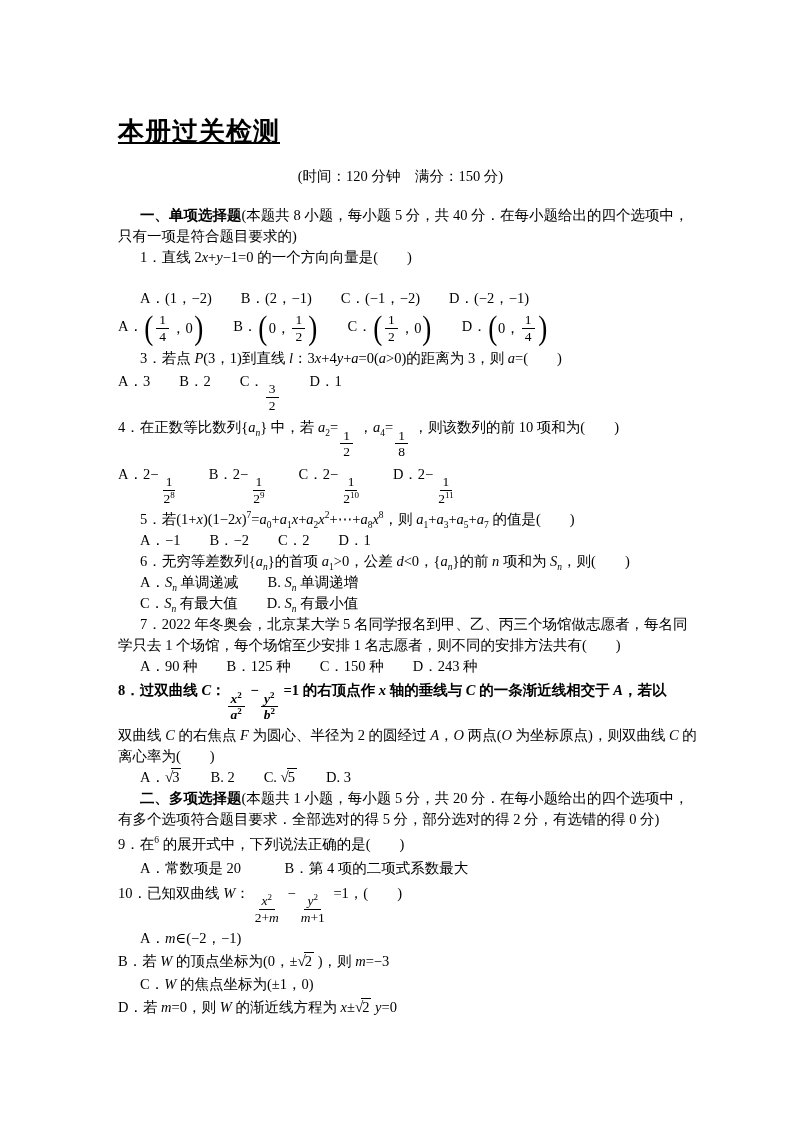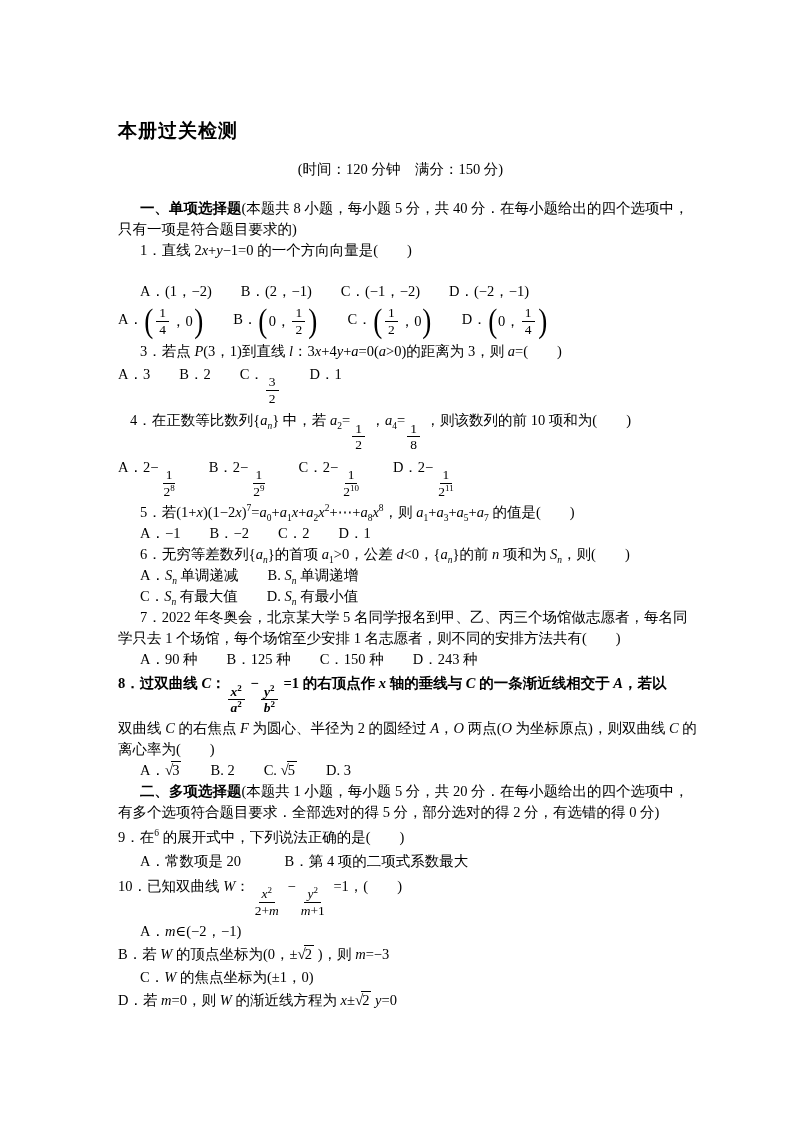--- a/index.html
+++ b/index.html
@@ -8,23 +8,23 @@
     background:#ffffff; color:#000;
     font-family:"Liberation Serif","DejaVu Serif",serif;
     font-size:14.5px;
     overflow:hidden;
   }
   #doc { padding:118px 110px 0 118px; }
   .line { line-height:21px; white-space:nowrap; min-height:21px; }
   .indent { padding-left:22px; }
   .center { text-align:center; padding-left:0; }
   .title {
-    font-size:19px; font-weight:bold; line-height:26px;
+    font-size:26px; font-weight:bold; line-height:26px;
     font-family:"Liberation Sans","DejaVu Sans",sans-serif;
-    margin-bottom:15px; letter-spacing:1px;
+    margin-bottom:22px; letter-spacing:1px;text-decoration:underline;
   }
   .b {
     font-weight:bold;
     font-family:"Liberation Sans","DejaVu Sans",sans-serif;
   }
   .it { font-style:italic; font-family:"Liberation Serif","DejaVu Serif",serif; }
   sup, sub { font-size:9.5px; line-height:0; }
   sub.it, sup.it { font-style:italic; }
   
   .frac {
@@ -43,21 +43,21 @@
   .bigp {
     font-size:34px; line-height:0.85; font-weight:300;
     font-family:"Liberation Serif","DejaVu Serif",serif;
     transform:scaleX(0.8);
   }
   
   [data-name="exam-info"] { margin-bottom:18px; }
   [data-name="q1-stem"] { margin-bottom:20px; }
   [data-name="q2-options"] { padding:3px 0 4px; }
   [data-name="q3-options"] { padding:2px 0; }
-  [data-name="q4-stem"] { padding:2px 0;margin-left:12px; }
+  [data-name="q4-stem"] { padding:2px 0; }
   [data-name="q4-options"] { padding:2px 0 3px; }
   [data-name="q8-stem-1"] { padding:3px 0 2px;font-weight:bold; }
   [data-name="q9-stem"] { padding:4px 0 3px; }
   [data-name="q10-stem"] { padding:4px 0 3px; }
   [data-name="q10-option-b"] { padding:2px 0; }
   [data-name="q10-option-d"] { padding:2px 0; }
 </style>
 </head>
 <body>
 

